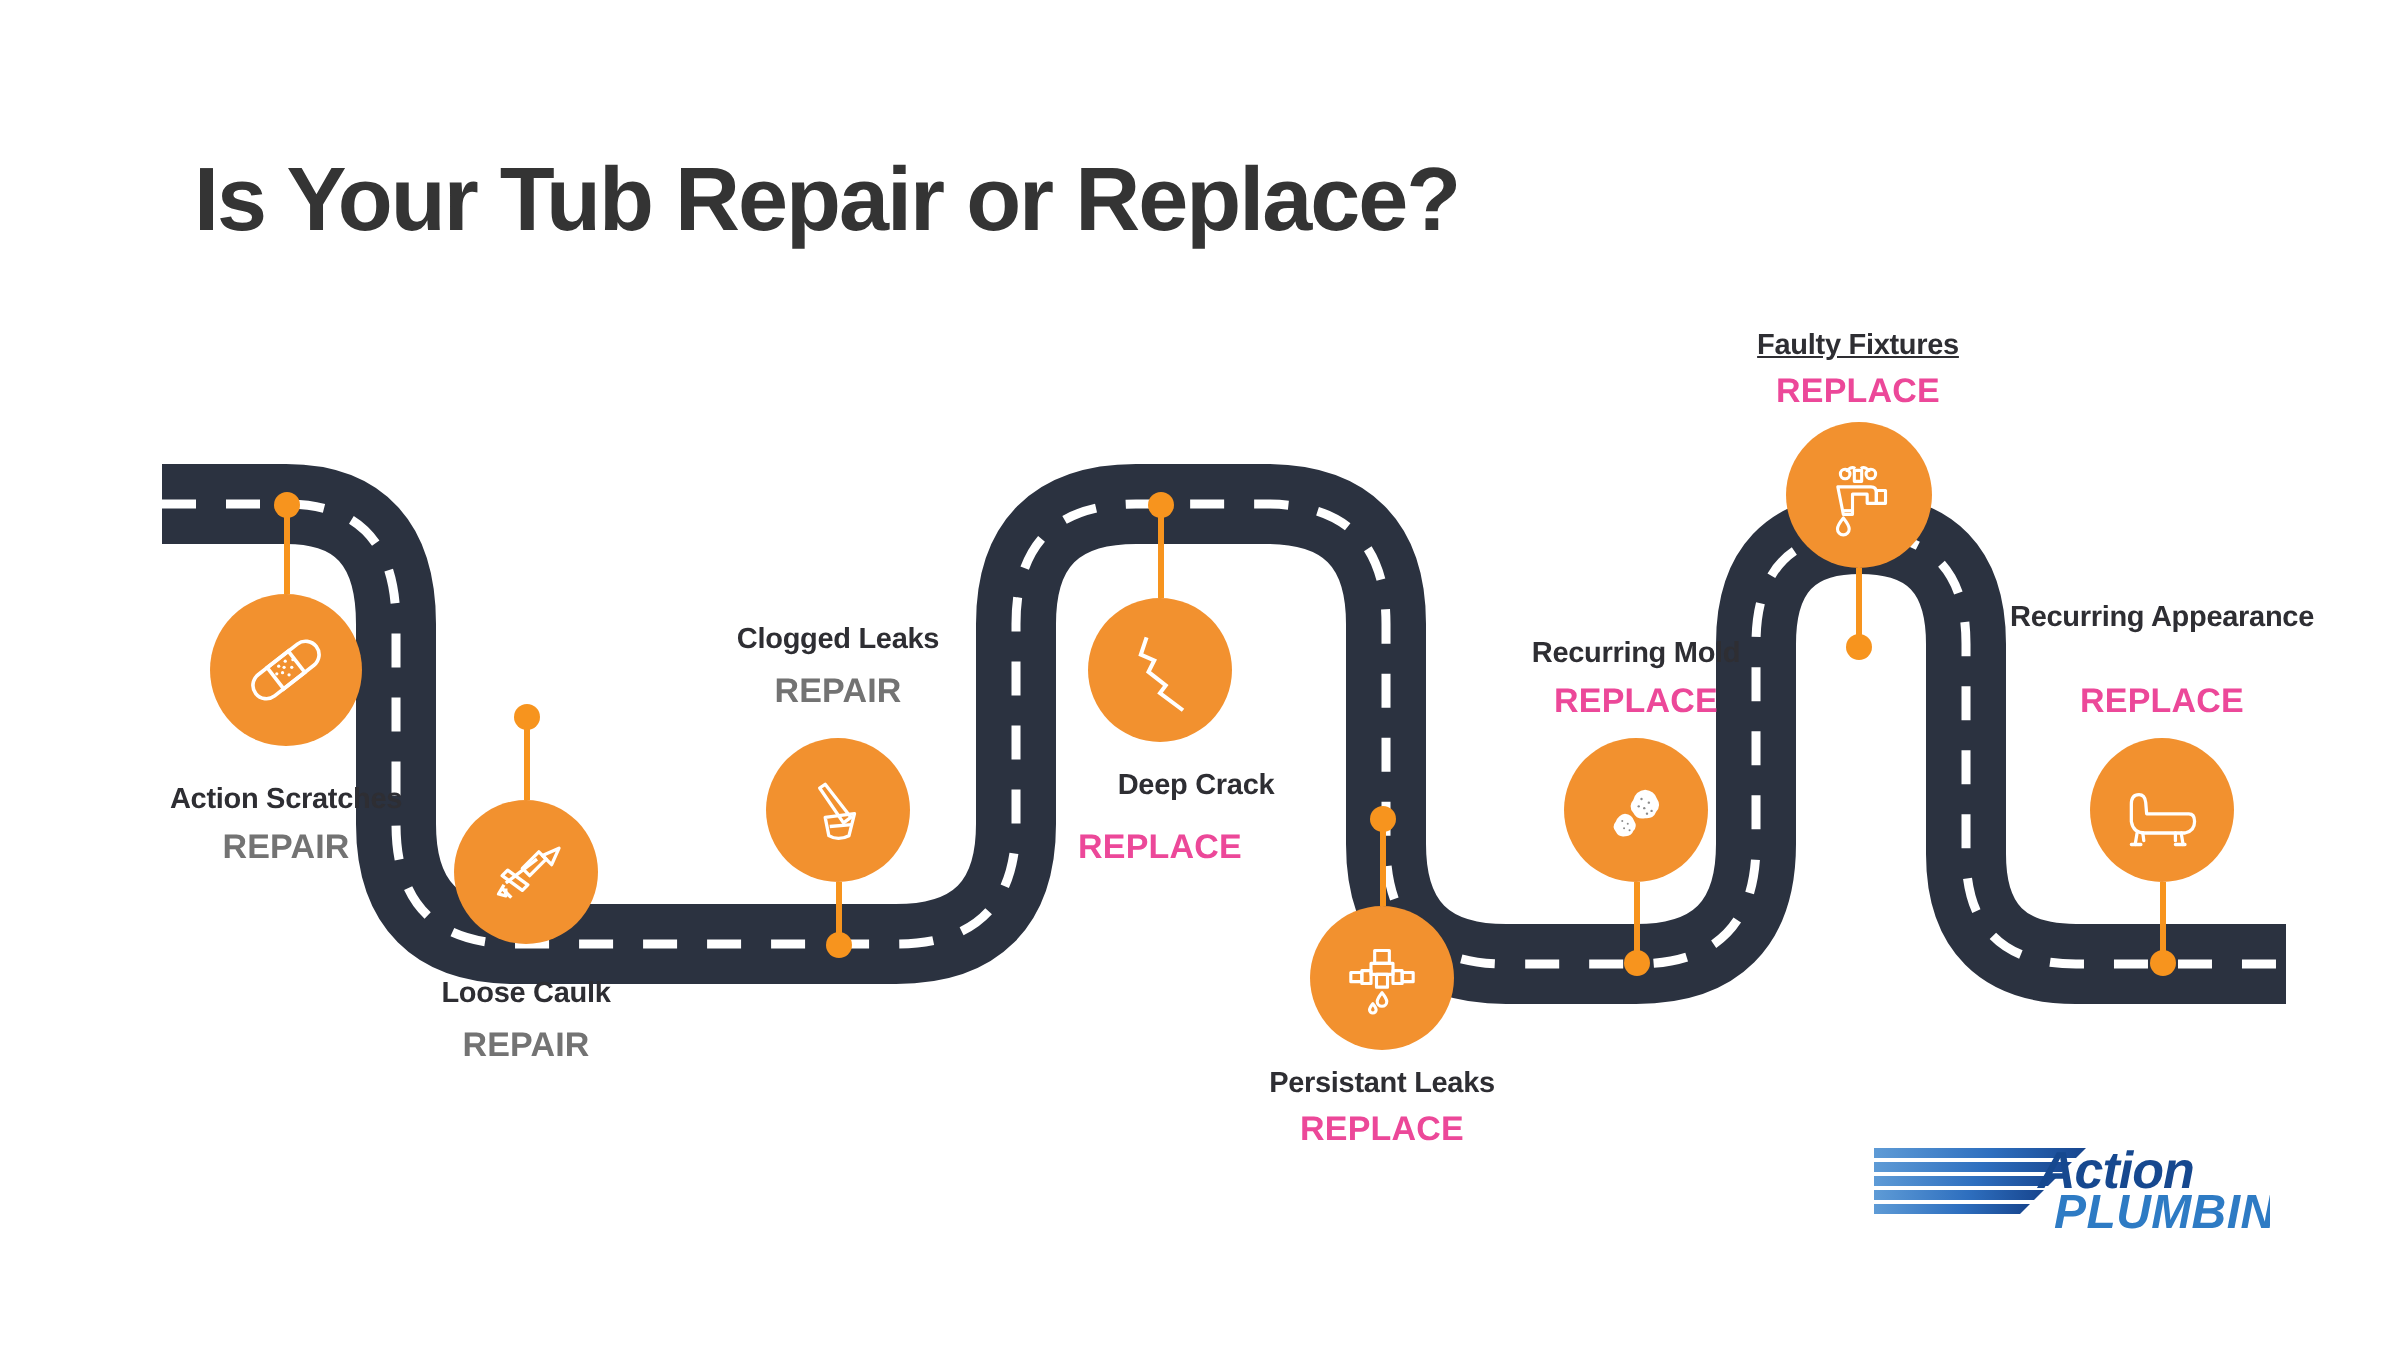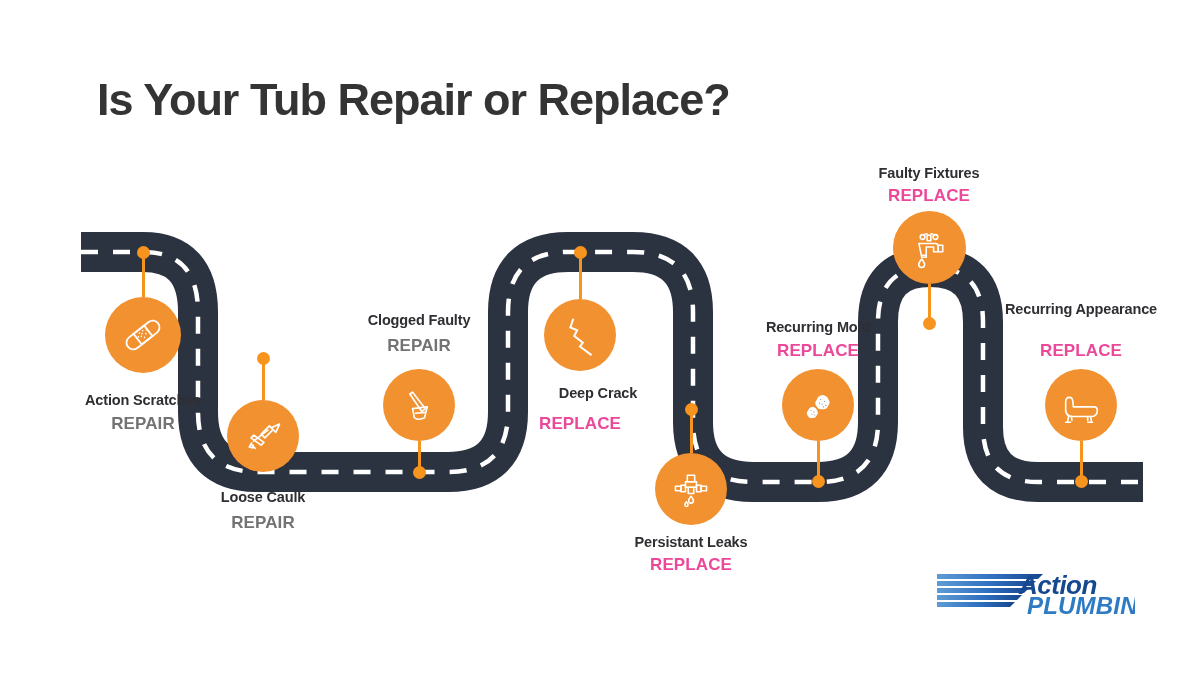--- a/index.html
+++ b/index.html
@@ -174,21 +174,21 @@
           <path d="M12 31 L9 36 L13 37 L13 33"></path>
           <path d="M11 33 L16 38"></path>
         </svg>
       </span>
     </div>
     <div class="node-label" style="top:476px;text-align:right;">Loose Caulk</div>
     <div class="node-verdict verdict-repair" style="top:501px;">REPAIR</div>
   </div>
 
   <div class="node" style="left:406px; top:0; width:0; height:0;">
-    <div class="node-label" style="top:299px;">Clogged Faulty</div>
+    <div class="node-label" style="top:299px;">Clogged Leaks</div>
     <div class="node-verdict verdict-repair" style="top:324px;">REPAIR</div>
     <div class="node-circle" style="top:357px; width:72px; height:72px; margin-left:-36px;">
       <span>
         <svg width="44" height="44" viewBox="0 0 48 48" fill="none" stroke="#ffffff" stroke-width="1.8" stroke-linejoin="round">
           <path d="M14 12 L17 10 L31 28 L27 31 Z"></path>
           <path d="M17 28 L33 26 L30 38 Q24 41 19 38 Z"></path>
           <path d="M19.5 33 L31.5 32"></path>
         </svg>
       </span>
     </div>
@@ -253,21 +253,21 @@
               <circle cx="20.5" cy="35" r="0.55"></circle>
           </g>
         </svg>
       </span>
     </div>
     <div class="node-connector" style="top:429px; height:40px;"></div>
     <div class="node-dot" style="top:463px;"></div>
   </div>
 
   <div class="node" style="left:916px; top:0; width:0; height:0;">
-    <div class="node-label" style="top:152px;">Faulty Fixtures</div>
+    <div class="node-label" style="top:152px;text-decoration:underline;">Faulty Fixtures</div>
     <div class="node-verdict verdict-replace" style="top:174px;">REPLACE</div>
     <div class="node-circle" style="top:199px; width:73px; height:73px; margin-left:-36.5px;">
       <span>
         <svg width="44" height="44" viewBox="0 0 48 48" fill="none" stroke="#ffffff" stroke-width="1.7" stroke-linejoin="round">
           <path d="M18 11 a3 3 0 0 1 4.5-2 M30 11 a3 3 0 0 0-4.5-2"></path>
           <circle cx="17" cy="12" r="2.6"></circle>
             <circle cx="31" cy="12" r="2.6"></circle>
           <path d="M22 10 h4 v6 h-4 Z"></path>
           <path d="M13 19 h18 q3 0 3 3 v6 h-5 v-5 h-8 v11 h-5 Z"></path>
           <path d="M34 21 h5 v7 h-5 Z"></path>

